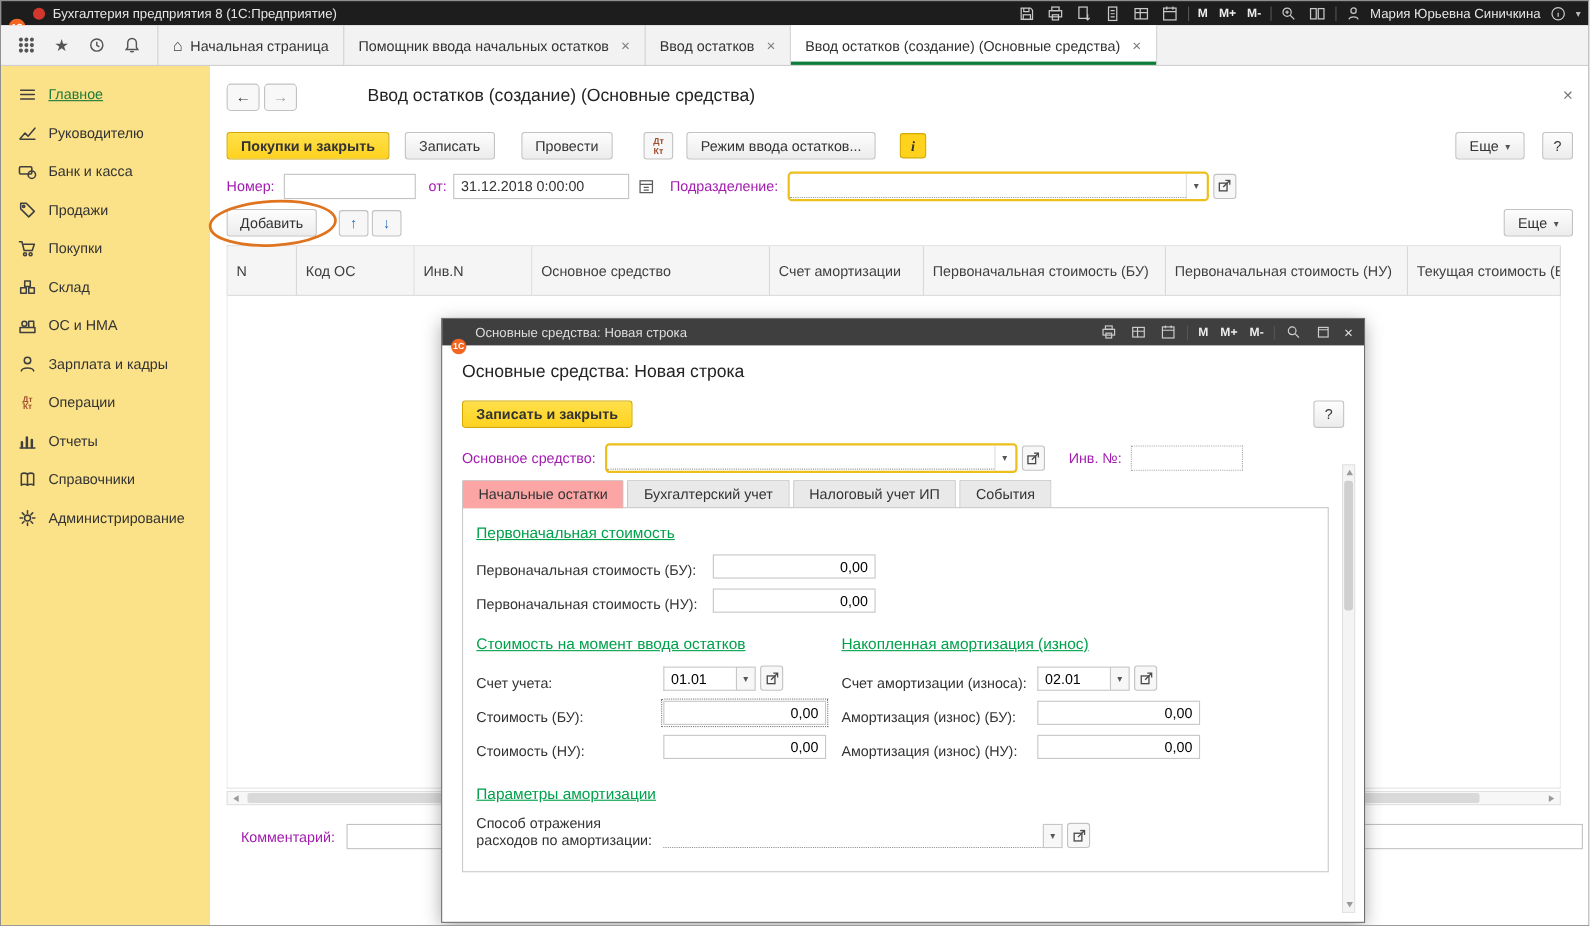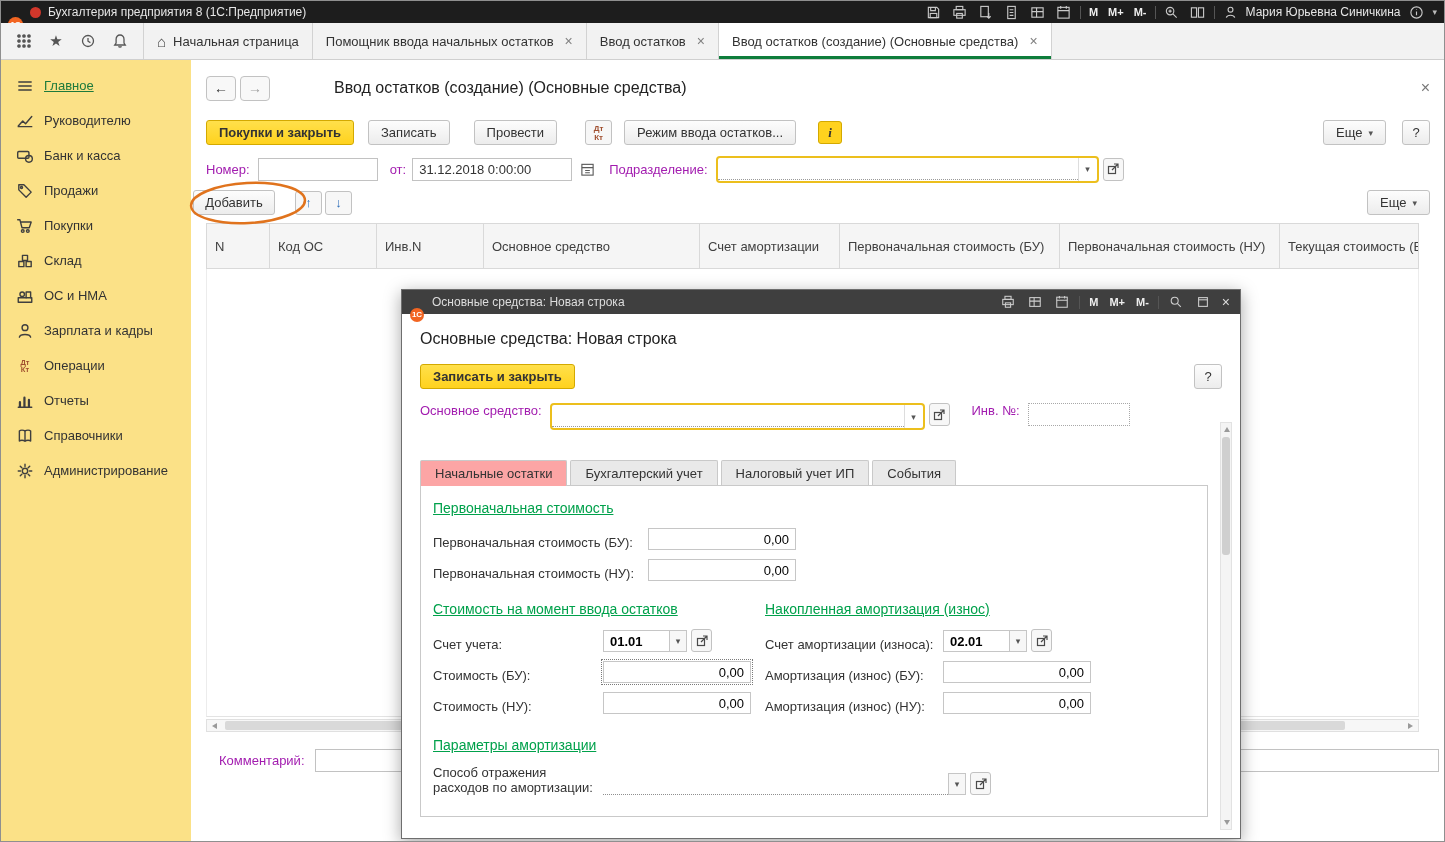--- a/index.html
+++ b/index.html
@@ -63,21 +63,21 @@
 
   .row-fields { position:absolute; left:15px; top:97px; right:14px; height:24px; display:flex; align-items:center; }
   .flabel { color:#a21caf; }
   .input { height:23px; border:1px solid #c2c2c2; padding:0 6px; font-size:13px; color:#333; background:#fff; }
   .cal-btn { width:20px; height:20px; display:flex; align-items:center; justify-content:center; margin-left:5px; }
   .cal-btn svg { stroke:#5a5a5a; fill:none; stroke-width:1.2; }
   .req-frame { display:inline-flex; align-items:center; border:2px solid #ecbf1d; border-radius:4px; background:#fff; height:27px; }
   .combo-input { border:none; outline:none; height:21px; padding:0 6px; font-size:13px; background:transparent; border-bottom:1px dotted #9a9a9a; }
   .combo-dd { width:19px; align-self:stretch; display:flex; align-items:center; justify-content:center; font-size:9px; color:#555; border-left:1px solid #ddd; }
 
-  .row-add { position:absolute; left:2px; top:130px; right:14px; display:flex; align-items:center; }
+  .row-add { position:absolute; left:15px; top:130px; right:14px; display:flex; align-items:center; }
   .arrow-btn { width:27px; height:24px; border:1px solid #c2c2c2; border-radius:3px; background:#f7f7f7; color:#2b6cb8; font-size:13px; display:flex; align-items:center; justify-content:center; }
 
   .thead { position:absolute; left:15px; top:163px; right:25px; height:46px; display:flex; border-top:1px solid #d9d9d9; border-left:1px solid #d9d9d9; }
   .th { background:#f5f5f5; border-right:1px solid #d9d9d9; border-bottom:1px solid #d9d9d9; display:flex; align-items:center; padding:0 8px; color:#3f3f3f; white-space:nowrap; overflow:hidden; }
   .tbody { position:absolute; left:15px; top:209px; right:25px; height:448px; border-left:1px solid #ececec; border-right:1px solid #ececec; border-bottom:1px solid #e3e3e3; background:#fff; }
 
   .hscroll { position:absolute; left:15px; right:25px; top:659px; height:13px; background:#f7f7f7; border:1px solid #e0e0e0; }
   .hthumb { position:absolute; left:18px; top:1px; bottom:1px; width:1120px; background:#d9d9d9; border-radius:2px; }
   .harrow { position:absolute; top:3px; width:0; height:0; border-top:3.5px solid transparent; border-bottom:3.5px solid transparent; }
   .harrow.left { left:5px; border-right:5px solid #9a9a9a; }
@@ -87,37 +87,37 @@
 
   
   .modal { position:absolute; left:400px; top:288px; width:840px; height:550px; background:#fff; border:1px solid #6e6e6e; box-shadow:0 4px 16px rgba(0,0,0,.35); z-index:30; }
   .modal-titlebar { height:24px; background:#3f3f3f; color:#ddd; display:flex; align-items:center; padding:0 8px; gap:8px; font-size:12px; }
   .mtb-right { margin-left:auto; display:flex; align-items:center; gap:7px; }
   .mtb-right .tb-ic svg { stroke:#cfcfcf; }
   .mtb-close { color:#ddd; font-size:14px; padding:0 2px; }
   .modal-body { padding:10px 18px 0 18px; position:relative; height:526px; }
   .modal-heading { font-size:16px; color:#222; margin:6px 0 16px; }
   .mrow-btn { display:flex; align-items:center; margin-bottom:14px; }
-  .mrow-asset { display:flex; align-items:flex-start; margin-bottom:30px; }
+  .mrow-asset { display:flex; align-items:center; margin-bottom:6px; }
   .dotted-box { border:1px dotted #a8a8a8; }
   .mtabs { display:flex; align-items:flex-end; position:relative; z-index:2; }
   .mtab { height:25px; display:flex; align-items:center; padding:0 14px; border:1px solid #c9c9c9; border-bottom:none; background:#e9e9e9; margin-right:3px; border-radius:2px 2px 0 0; white-space:nowrap; }
   .mtab.active { background:#fca5a5; height:26px; margin-bottom:-1px; }
   .panel { border:1px solid #c9c9c9; width:788px; padding:10px 12px 12px; background:#fff; position:relative; z-index:1; }
   .sec-title { color:#00a14b; font-size:14px; margin:4px 0 12px;text-decoration:underline; }
   .frow { display:flex; align-items:flex-end; margin-bottom:9px; }
   .frow .lab215 { width:215px; }
   .num-input { width:148px; height:22px; border:1px solid #c6c6c6; text-align:right; padding:0 6px; font-size:13px; }
   .num-input.focused { outline:1px dotted #7a7a7a; outline-offset:1px; }
   .cols { display:flex; margin-top:16px; }
   .col-l { width:332px; }
   .col-r { flex:1; }
   .col-l .flab { width:170px; }
   .col-r .flab { width:178px; }
-  .acct-input { width:66px; height:22px; border:1px solid #c6c6c6; border-right:none; padding:0 6px; font-size:13px;font-weight:bold; }
+  .acct-input { width:66px; height:22px; border:1px solid #c6c6c6; border-right:none; padding:0 6px; font-size:13px; }
   .acct-dd { width:18px; height:22px; border:1px solid #c6c6c6; display:flex; align-items:center; justify-content:center; font-size:9px; color:#555; background:#f7f7f7; }
   .method-lab { width:170px; line-height:15px; }
   .dotted-u { border:none; border-bottom:1px dotted #8f8f8f; height:22px; padding:0 4px; font-size:13px; outline:none; }
 
   .vscroll { position:absolute; right:8px; top:108px; bottom:10px; width:12px; background:#f4f4f4; border:1px solid #e2e2e2; }
   .vthumb { position:absolute; left:1px; right:1px; top:14px; height:118px; background:#cfcfcf; border-radius:3px; }
   .varrow { position:absolute; left:2.5px; width:0; height:0; border-left:3.5px solid transparent; border-right:3.5px solid transparent; }
   .varrow.up { top:4px; border-bottom:5px solid #9a9a9a; }
   .varrow.down { bottom:4px; border-top:5px solid #9a9a9a; }
 

